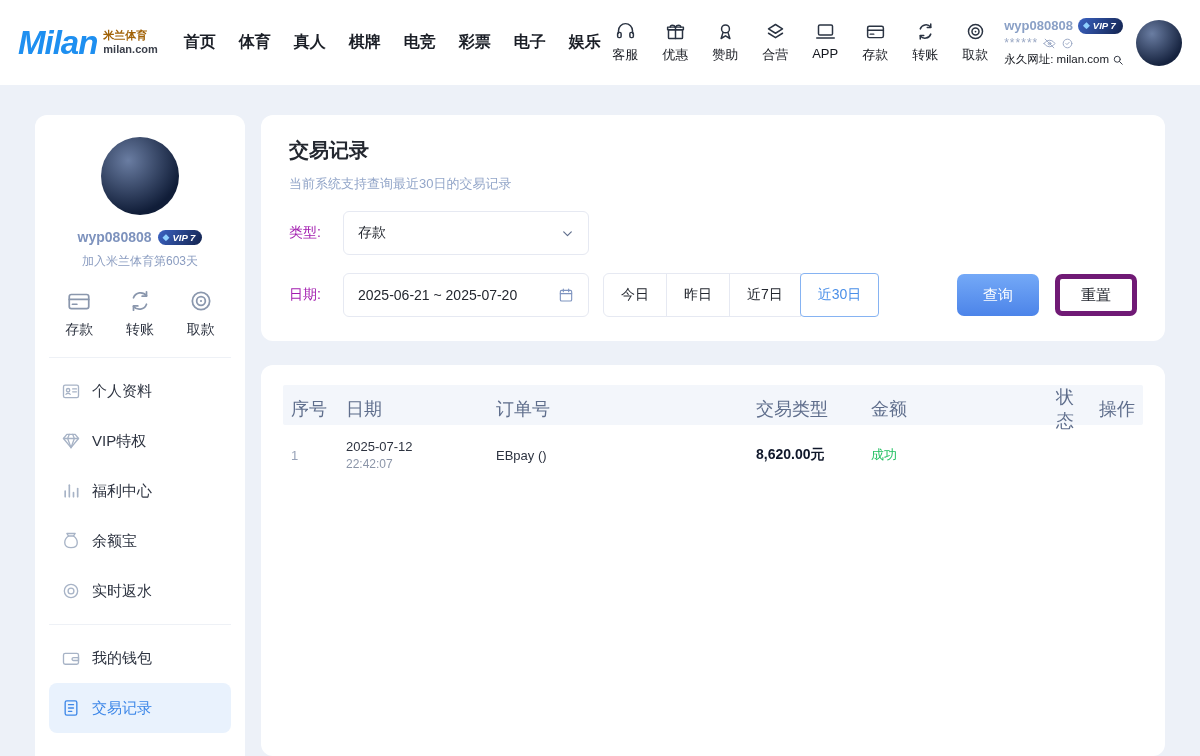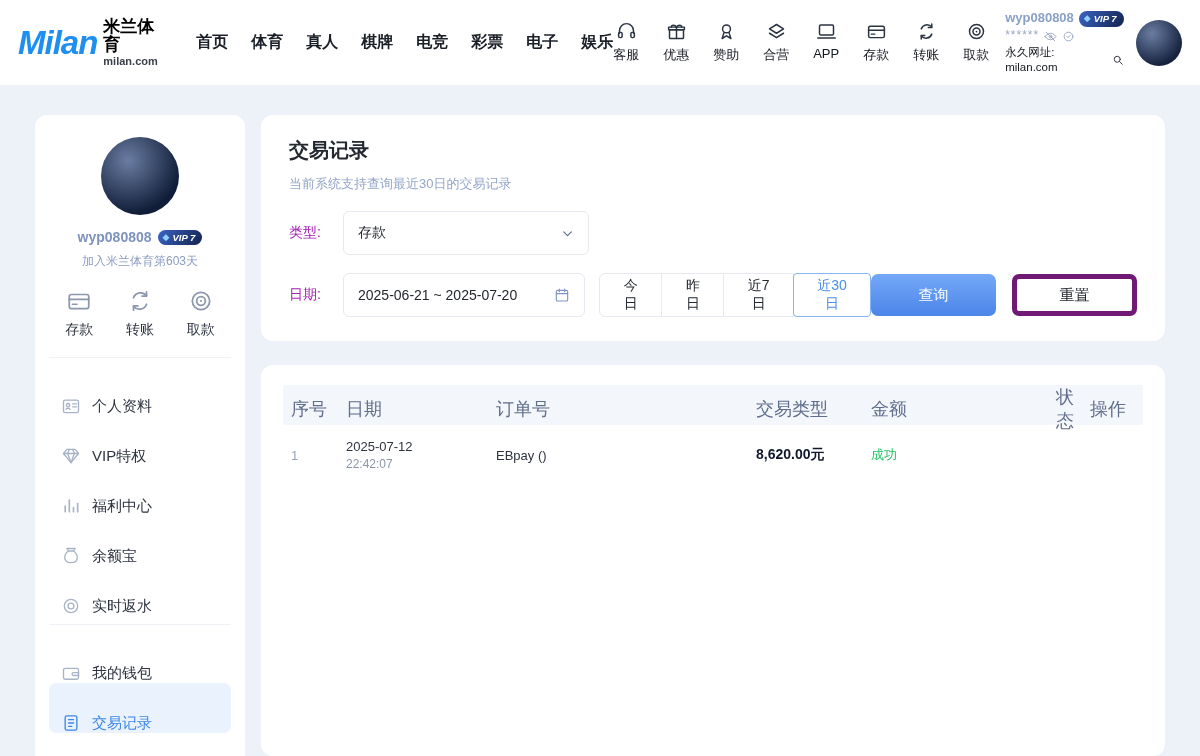--- a/index.html
+++ b/index.html
@@ -8,21 +8,21 @@
     font-family:"Liberation Sans","DejaVu Sans",sans-serif;
     background:#edf1f8; color:#23272f;
   }
   svg { display:block; }
 
   
   .topbar { height:85px; background:#fff; display:flex; align-items:center; padding:0 18px; }
   .logo { display:flex; align-items:center; cursor:pointer; }
   .logo-script { font-size:33px; font-weight:bold; font-style:italic; color:#1e8ff0; letter-spacing:-1px; }
   .brand-col { margin-left:6px; line-height:1.1; }
-  .brand-cn { font-size:17px; font-weight:bold; color:#000000; }
+  .brand-cn { font-size:11px; font-weight:bold; color:#a16207;font-family:Liberation Mono, monospace; }
   .brand-domain { font-size:11px; font-weight:bold; color:#3a3f4a; }
   .nav { display:flex; gap:23px; margin-left:26px; }
   .nav a { font-size:16px; color:#1b1f27; text-decoration:none; font-weight:600; cursor:pointer; white-space:nowrap; }
   .actions { margin-left:auto; display:flex; gap:24px; }
   .act { display:flex; flex-direction:column; align-items:center; gap:4px; font-size:13px; color:#15181f; cursor:pointer; white-space:nowrap; }
   .act svg { width:21px; height:21px; color:#2a3342; }
   .user-block { margin-left:16px; line-height:1.3; }
   .u-name { color:#8aa0c6; font-size:13px; font-weight:bold; display:flex; align-items:center; gap:5px; }
   .u-pass { color:#9aa8c4; font-size:12px; letter-spacing:1px; display:flex; align-items:center; gap:5px; margin-top:1px; }
   .u-pass svg { width:13px; height:13px; color:#9aa8c4; cursor:pointer; }
@@ -43,21 +43,21 @@
   .side-avatar { width:78px; height:78px; border-radius:50%; margin:0 auto;
     background:radial-gradient(circle at 35% 30%, #6a7da2, #101d38 72%); cursor:pointer; }
   .side-user { display:flex; justify-content:center; align-items:center; gap:6px; margin-top:14px;
     color:#7d92bd; font-weight:bold; font-size:14px; }
   .side-join { text-align:center; color:#8a9cc0; font-size:12px; margin-top:8px; }
   .quick { display:flex; justify-content:space-around; margin-top:18px; padding-bottom:18px; border-bottom:1px solid #eef1f6; }
   .quick-item { display:flex; flex-direction:column; align-items:center; gap:7px; font-size:14px; color:#2d3340; cursor:pointer; }
   .quick-item svg { width:26px; height:26px; color:#8a97ad; }
   .menu { padding:8px 0; }
   .menu.bordered { border-bottom:1px solid #eef1f6; }
-  .menu-item { display:flex; align-items:flex-end; gap:11px; height:50px; padding:0 12px; border-radius:8px;
+  .menu-item { display:flex; align-items:center; gap:11px; height:50px; padding:0 12px; border-radius:8px;
     font-size:15px; color:#2d3340; cursor:pointer; }
   .menu-item svg { width:20px; height:20px; color:#a7b3c6; flex:0 0 20px; }
   .menu-item.active { background:#e9f2fd; color:#3d87e8; }
   .menu-item.active svg { color:#3d87e8; }
 
   
   .content { flex:1; display:flex; flex-direction:column; gap:24px; min-width:0; height:100%; }
   .card { background:#fff; border-radius:12px; }
   .filter-card { padding:22px 28px 24px; }
   .page-title { font-size:20px; font-weight:bold; color:#23272f; }
@@ -70,36 +70,36 @@
   .select svg { width:13px; height:13px; color:#5f6e8c; }
   .date-input svg { width:16px; height:16px; color:#7f95c0; }
   .ranges { display:flex; margin-left:14px; }
   .range-btn { height:44px; padding:0 17px; border:1px solid #e6e9f2; background:#fff; font-size:14px;
     color:#23272f; margin-left:-1px; display:flex; align-items:center; cursor:pointer;
     font-family:"Liberation Sans",sans-serif; }
   .range-btn:first-child { border-radius:6px 0 0 6px; margin-left:0; }
   .range-btn:last-child { border-radius:0 6px 6px 0; }
   .range-btn.active { border-color:#86b3f2; color:#4a8fe8; position:relative; z-index:1; border-radius:4px; }
   .actions-right { margin-left:auto; display:flex; gap:16px; }
-  .btn { width:125px; height:42px; border-radius:7px; font-size:15px; cursor:pointer;
+  .btn { width:82px; height:42px; border-radius:7px; font-size:15px; cursor:pointer;
     font-family:"Liberation Sans",sans-serif; }
   .btn-primary { border:none; background:linear-gradient(180deg,#74a9f7,#4c84e9); color:#fff; }
   .btn-ghost { border:5px solid #701a75; background:#fff; color:#23272f; }
 
   
   .table-card { padding:20px 22px; flex:1; }
   .tgrid { display:grid; grid-template-columns:55px 150px 260px 115px 185px 1fr 70px; align-items:center; }
   .thead { background:#f3f6fb; height:40px; font-size:18px; color:#5f6e8c; border-radius:2px; }
   .thead > div, .trow > div { padding:0 8px; }
   .trow { font-size:13px; color:#2d3340; padding:14px 0; }
   .cell-index { color:#98a3b8; }
   .cell-time { color:#8b95a8; font-size:12px; margin-top:3px; }
   .cell-amount { font-weight:bold; font-size:14px; color:#0f172a; }
   .cell-status { color:#1fbf5f; }
-  .col-op { text-align:left; }
+  .col-op { text-align:center; }
 </style>
 </head>
 <body>
 
 <header class="topbar">
   <div class="logo">
     <span class="logo-script">Milan</span>
     <span class="brand-col">
       <span class="brand-cn" style="display:block;">米兰体育</span>
       <span class="brand-domain" style="display:block;">milan.com</span>

